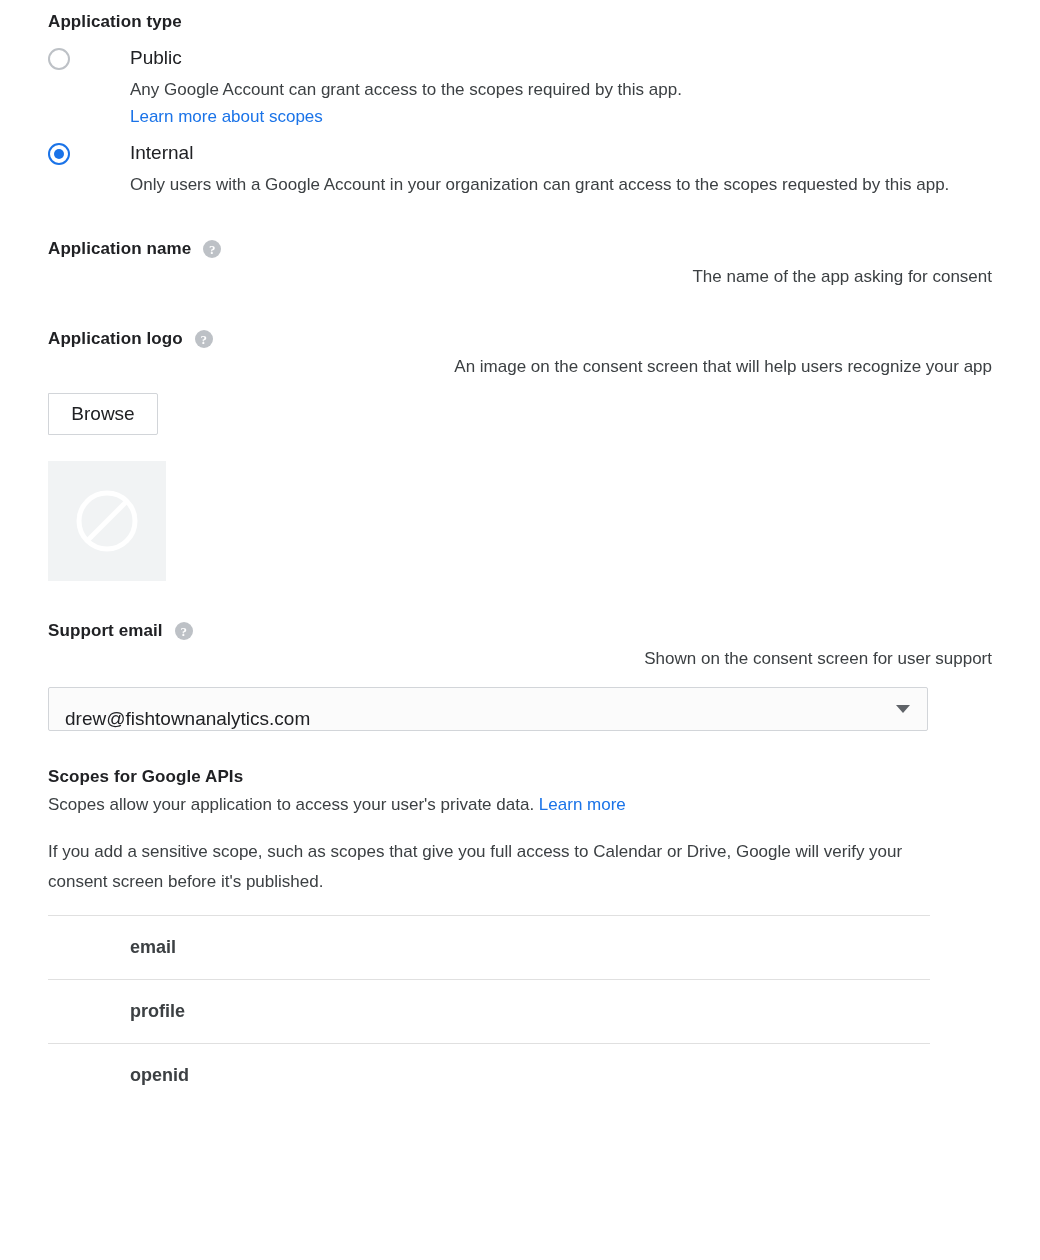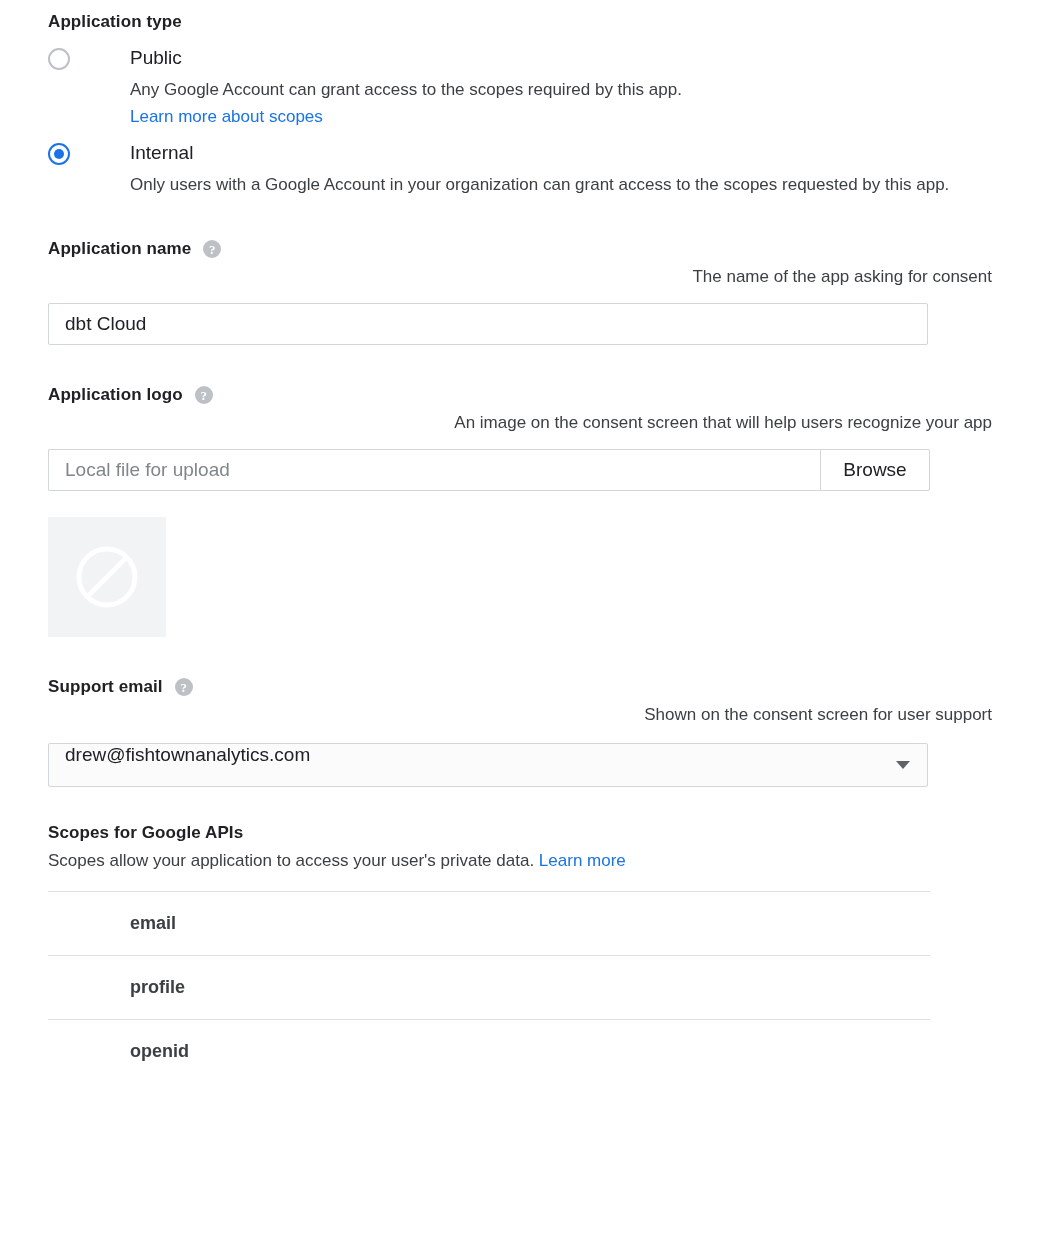--- a/index.html
+++ b/index.html
@@ -180,21 +180,21 @@
     width: 880px;
     margin-top: 16px;
   }
   .select-box {
     width: 880px;
     height: 44px;
     border: 1px solid #d2d5d9;
     border-radius: 2px;
     background: #fbfbfb;
     display: flex;
-    align-items: flex-start;
+    align-items: flex-end;
     padding: 0 16px;
     font-size: 19px;
     color: #202124;
     cursor: pointer;
   }
   .caret {
     position: absolute;
     right: 18px;
     top: 50%;
     transform: translateY(-50%);
@@ -259,32 +259,30 @@
       <div class="radio-desc">Only users with a Google Account in your organization can grant access to the scopes requested by this app.</div>
     </div>
   </div>
 
   <div class="field-block">
     <div class="label-row">
       <span class="section-title">Application name</span>
       <span class="help-icon">?</span>
     </div>
     <div class="field-sub">The name of the app asking for consent</div>
-    <input class="text-input" type="text" value="dbt Cloud" style="">
   </div>
 
   <div class="field-block">
     <div class="label-row">
       <span class="section-title">Application logo</span>
       <span class="help-icon">?</span>
     </div>
     <div class="field-sub">An image on the consent screen that will help users recognize your app</div>
 
     <div class="upload-row">
-      <input class="upload-input" type="text" placeholder="Local file for upload" style="">
       <button class="browse-btn">Browse</button>
     </div>
 
     <div class="logo-preview">
       <svg width="72" height="72" viewBox="0 0 72 72">
         <circle cx="36" cy="36" r="28" fill="none" stroke="#ffffff" stroke-width="5"></circle>
         <line x1="17" y1="55" x2="55" y2="17" stroke="#ffffff" stroke-width="5"></line>
       </svg>
     </div>
   </div>
@@ -303,20 +301,21 @@
       <span class="caret"></span>
     </div>
   </div>
 
   <div id="scopes-block">
     <div class="section-title">Scopes for Google APIs</div>
     <div class="scopes-desc">
       <span>Scopes allow your application to access your user's private data.</span>
       <a class="link">Learn more</a>
     </div>
+    <div class="scopes-note">If you add a sensitive scope, such as scopes that give you full access to Calendar or Drive, Google will verify your consent screen before it's published.</div>
 
     <table class="scope-table">
       <tbody>
         <tr>
           <td class="scope-cell-check"></td>
           <td class="scope-name">email</td>
         </tr>
         <tr>
           <td class="scope-cell-check"></td>
           <td class="scope-name">profile</td>

